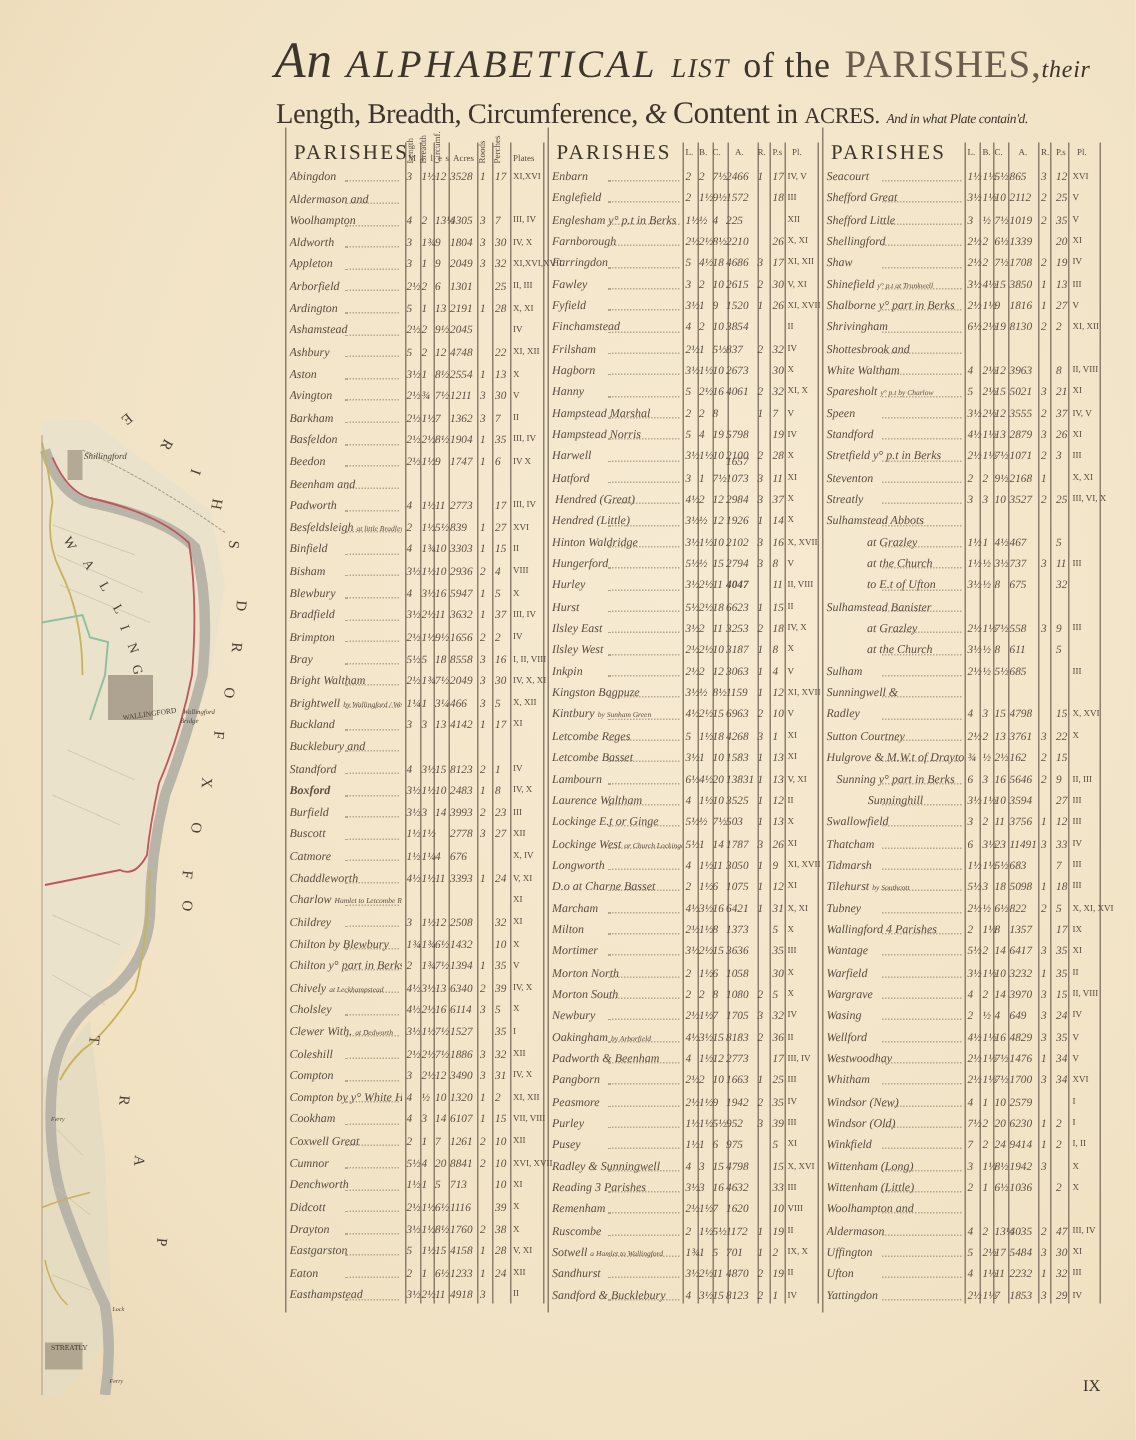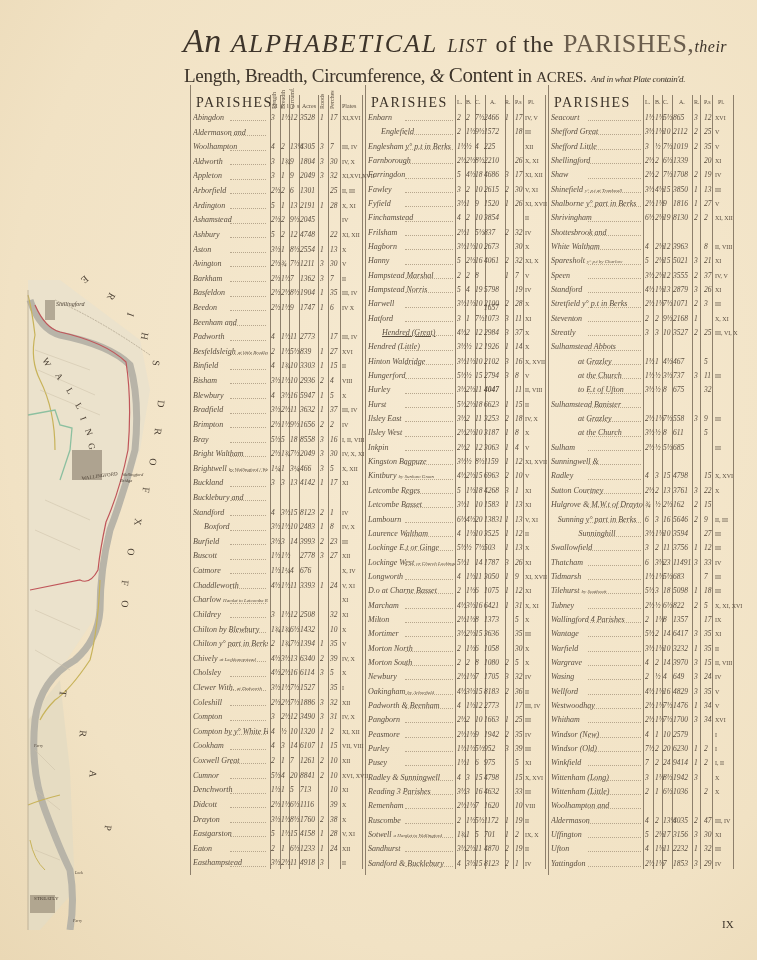--- a/index.html
+++ b/index.html
@@ -413,21 +413,21 @@
       <div class="v" style="left: 81px;">4</div>
       <div class="v" style="left: 91px;">3½</div>
       <div class="v" style="left: 100px;">15</div>
       <div class="v" style="left: 110px;">8123</div>
       <div class="v" style="left: 130px;">2</div>
       <div class="v" style="left: 140px;">1</div>
       <div class="pl" style="left: 152px;">IV</div>
     </div>
     <div class="row" style="left: 0px; top: 435.231px; width: 180px; height: 14.6154px; line-height: 14.6154px;">
       <div class="dots" style="left: 40px; width: 36px; top: 9.30769px;"></div>
-      <div class="nm" style="left: 14px; width: 75px;"><span>Boxford</span></div>
+      <div class="nm" style="left: 3px; width: 75px; font-weight: bold;"><span>Boxford</span></div>
       <div class="v" style="left: 81px;">3½</div>
       <div class="v" style="left: 91px;">1½</div>
       <div class="v" style="left: 100px;">10</div>
       <div class="v" style="left: 110px;">2483</div>
       <div class="v" style="left: 130px;">1</div>
       <div class="v" style="left: 140px;">8</div>
       <div class="pl" style="left: 152px;">IV, X</div>
     </div>
     <div class="row" style="left: 0px; top: 449.846px; width: 180px; height: 14.6154px; line-height: 14.6154px;">
       <div class="dots" style="left: 40px; width: 36px; top: 9.30769px;"></div>
@@ -688,21 +688,21 @@
       <div class="v" style="left: 92px;">2</div>
       <div class="v" style="left: 101px;">2</div>
       <div class="v" style="left: 110px;">7½</div>
       <div class="v" style="left: 119px;">2466</div>
       <div class="v" style="left: 140px;">1</div>
       <div class="v" style="left: 150px;">17</div>
       <div class="pl" style="left: 160px;">IV, V</div>
     </div>
     <div class="row" style="left: 175px; top: 40.3396px; width: 180px; height: 14.3396px; line-height: 14.3396px;">
       <div class="dots" style="left: 40px; width: 48px; top: 9.16981px;"></div>
-      <div class="nm" style="left: 16px; width: 87px;"><span>Englefield</span></div>
+      <div class="nm" style="left: 3px; width: 87px;"><span>Englefield</span></div>
       <div class="v" style="left: 92px;">2</div>
       <div class="v" style="left: 101px;">1½</div>
       <div class="v" style="left: 110px;">9½</div>
       <div class="v" style="left: 119px;">1572</div>
       <div class="v" style="left: 140px;"></div>
       <div class="v" style="left: 150px;">18</div>
       <div class="pl" style="left: 160px;">III</div>
     </div>
     <div class="row" style="left: 175px; top: 54.6792px; width: 180px; height: 14.3396px; line-height: 14.3396px;">
       <div class="dots" style="left: 40px; width: 48px; top: 9.16981px;"></div>
@@ -842,21 +842,21 @@
       <div class="v" style="left: 92px;">3</div>
       <div class="v" style="left: 101px;">1</div>
       <div class="v" style="left: 110px;">7½</div>
       <div class="v" style="left: 119px;">1073</div>
       <div class="v" style="left: 140px;">3</div>
       <div class="v" style="left: 150px;">11</div>
       <div class="pl" style="left: 160px;">XI</div>
     </div>
     <div class="row" style="left: 175px; top: 241.094px; width: 180px; height: 14.3396px; line-height: 14.3396px;">
       <div class="dots" style="left: 40px; width: 48px; top: 9.16981px;"></div>
-      <div class="nm" style="left: 17px; width: 87px; text-decoration: underline;"><span>Hendred (Great)</span></div>
+      <div class="nm" style="left: 5px; width: 87px;"><span>Hendred (Great)</span></div>
       <div class="v" style="left: 92px;">4½</div>
       <div class="v" style="left: 101px;">2</div>
       <div class="v" style="left: 110px;">12</div>
       <div class="v" style="left: 119px;">2984</div>
       <div class="v" style="left: 140px;">3</div>
       <div class="v" style="left: 150px;">37</div>
       <div class="pl" style="left: 160px;">X</div>
     </div>
     <div class="row" style="left: 175px; top: 255.434px; width: 180px; height: 14.3396px; line-height: 14.3396px;">
       <div class="dots" style="left: 40px; width: 48px; top: 9.16981px;"></div>
@@ -1814,21 +1814,21 @@
       <div class="v" style="left: 146px;">2</div>
       <div class="v" style="left: 156px;">47</div>
       <div class="pl" style="left: 167px;">III, IV</div>
     </div>
     <div class="row" style="left: 358px; top: 742.981px; width: 180px; height: 14.3396px; line-height: 14.3396px;">
       <div class="dots" style="left: 40px; width: 53px; top: 9.16981px;"></div>
       <div class="nm" style="left: 3px; width: 92px;"><span>Uffington</span></div>
       <div class="v" style="left: 97px;">5</div>
       <div class="v" style="left: 107px;">2½</div>
       <div class="v" style="left: 115px;">17</div>
-      <div class="v" style="left: 125px;">3156</div>
+      <div class="v" style="left: 125px;">5484</div>
       <div class="v" style="left: 146px;">3</div>
       <div class="v" style="left: 156px;">30</div>
       <div class="pl" style="left: 167px;">XI</div>
     </div>
     <div class="row" style="left: 358px; top: 757.321px; width: 180px; height: 14.3396px; line-height: 14.3396px;">
       <div class="dots" style="left: 40px; width: 53px; top: 9.16981px;"></div>
       <div class="nm" style="left: 3px; width: 92px;"><span>Ufton</span></div>
       <div class="v" style="left: 97px;">4</div>
       <div class="v" style="left: 107px;">1½</div>
       <div class="v" style="left: 115px;">11</div>

